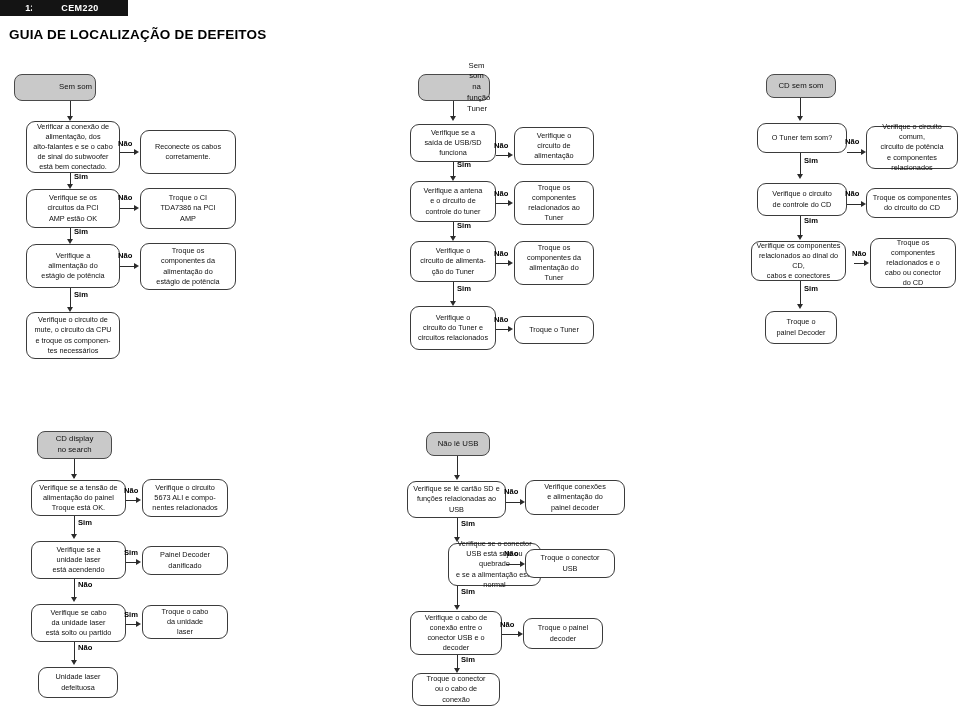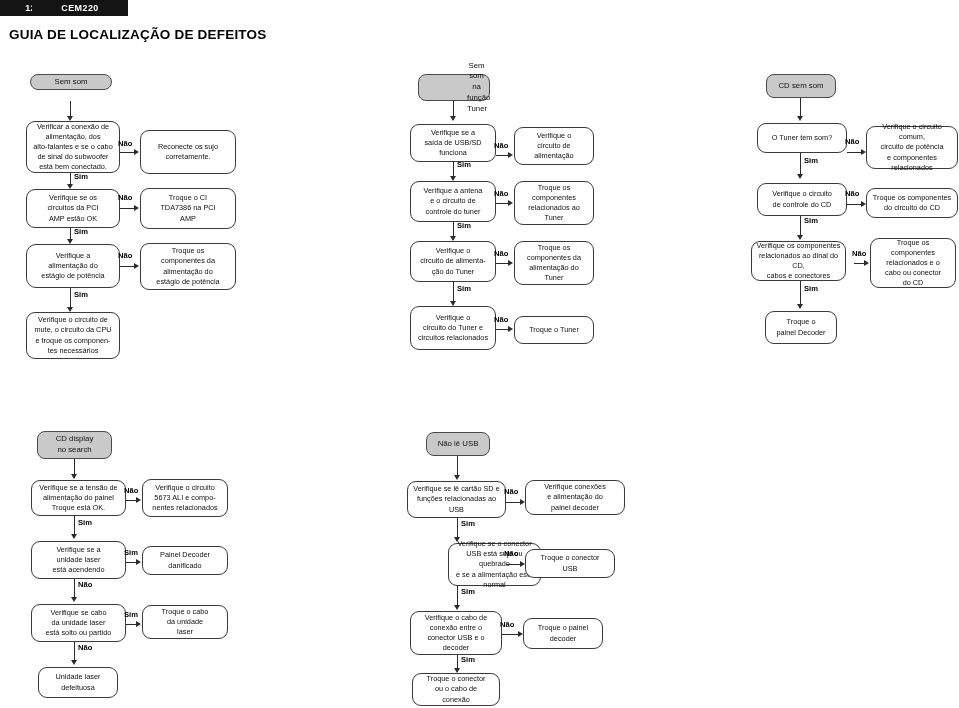--- a/index.html
+++ b/index.html
@@ -77,38 +77,38 @@
 <body>
 
 <div id="hdr-page">
     <span>12</span>
   </div>
 <div id="hdr-model">
     <span>CEM220</span>
   </div>
 <div id="page-title">GUIA DE LOCALIZAÇÃO DE DEFEITOS</div>
 
-<div class="node start" style="left:30px;top:74px;width:82px;height:16px;">
+<div class="node start" style="left:14px;top:74px;width:82px;height:27px;text-align:right;">
     <span>Sem som</span>
   </div>
 <div class="ln v" style="left:70px;top:101px;height:18px;"></div>
 <div class="arrow down" style="left:67px;top:116px;"></div>
 
 <div class="node" style="left:26px;top:121px;width:94px;height:52px;">
     <span>Verificar a conexão de
 alimentação, dos
 alto-falantes e se o cabo
 de sinal do subwoofer
 está bem conectado.</span>
   </div>
 <div class="ln h" style="left:120px;top:152px;width:16px;"></div>
 <div class="arrow right" style="left:134px;top:149px;"></div>
 <div class="lbl" style="left:118px;top:139px;">Não</div>
 <div class="node" style="left:140px;top:130px;width:96px;height:44px;">
-    <span>Reconecte os sujo
+    <span>Reconecte os cabos
 corretamente.</span>
   </div>
 
 <div class="ln v" style="left:70px;top:173px;height:14px;"></div>
 <div class="arrow down" style="left:67px;top:184px;"></div>
 <div class="lbl" style="left:74px;top:172px;">Sim</div>
 <div class="node" style="left:26px;top:189px;width:94px;height:39px;">
     <span>Verifique se os
 circuitos da PCI
 AMP estão OK</span>

